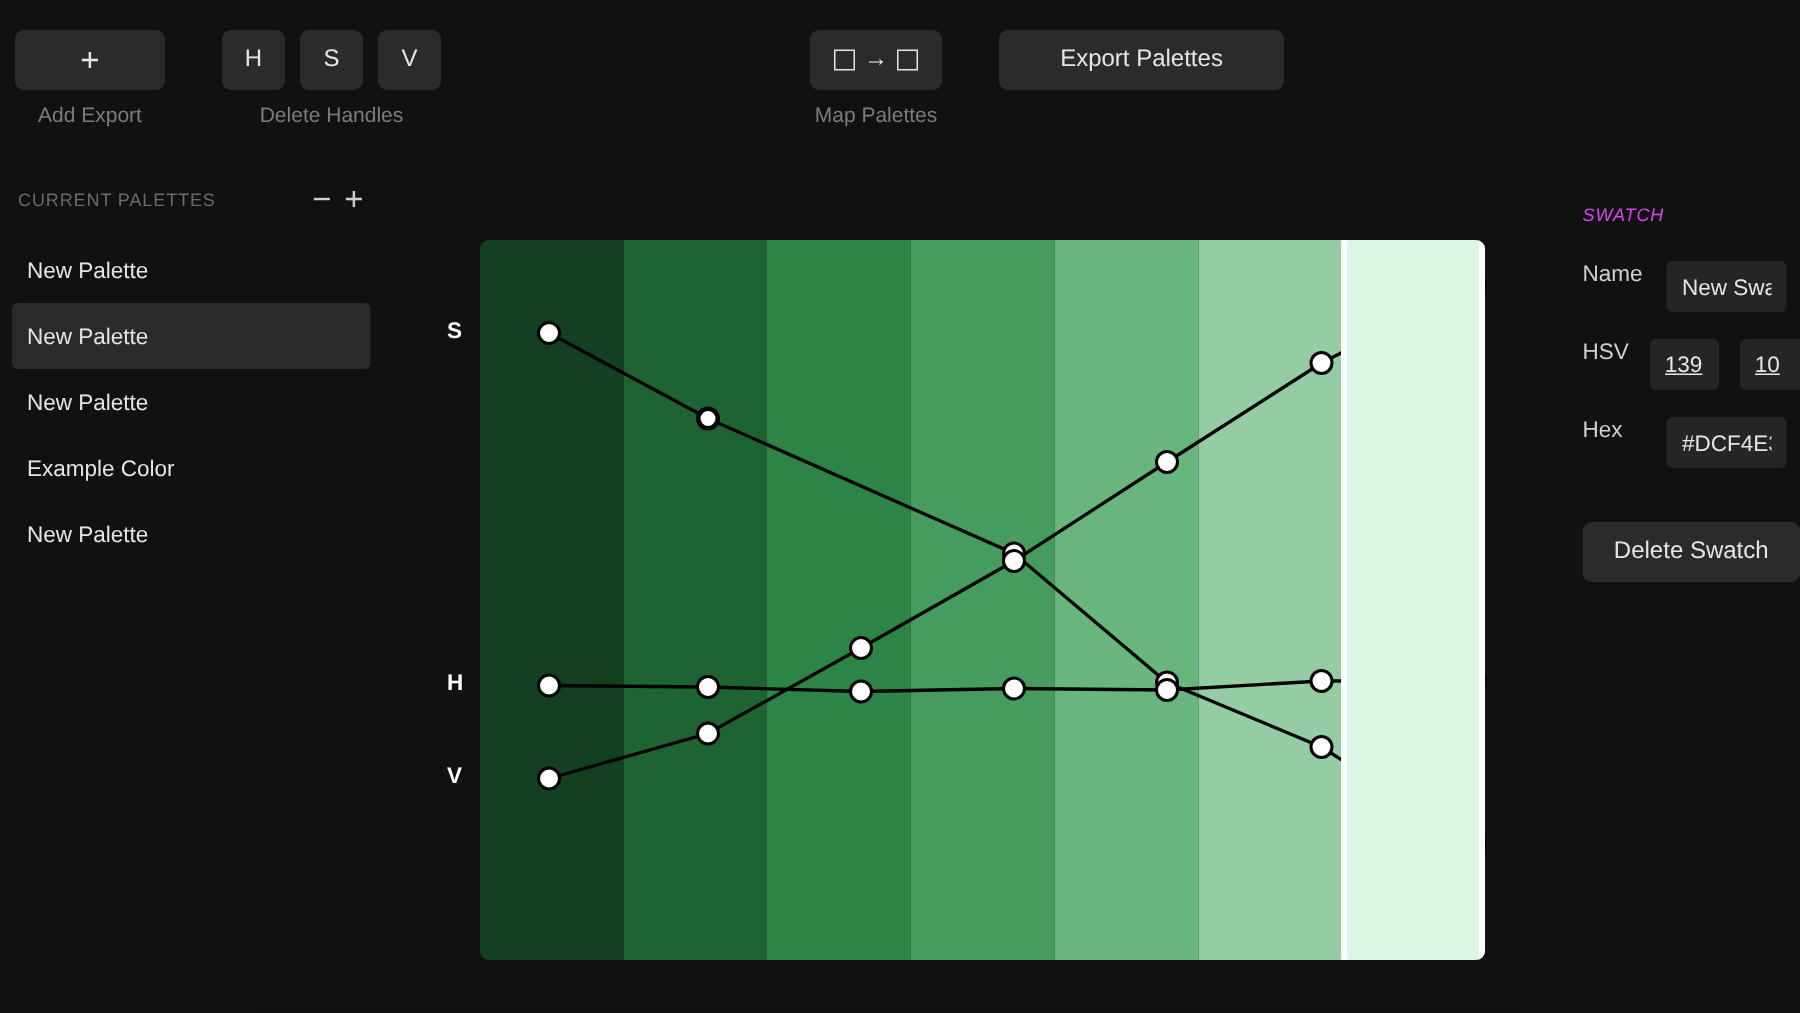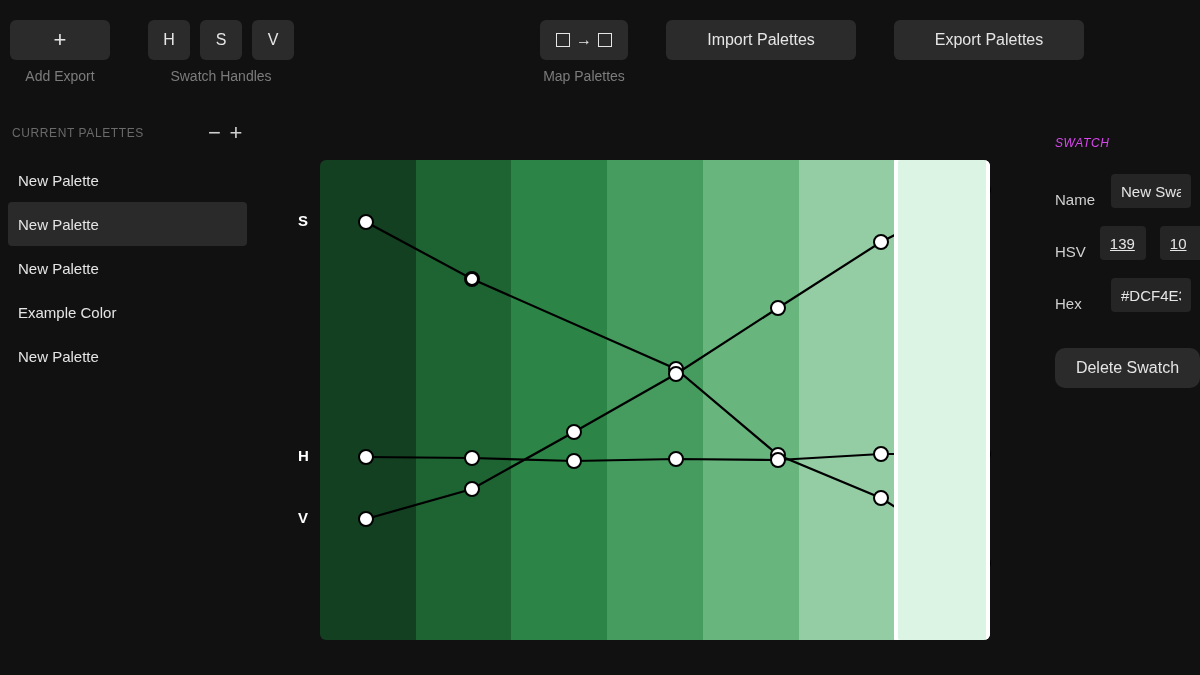--- a/index.html
+++ b/index.html
@@ -36,25 +36,25 @@
   .axis-label { position: absolute; left: -22px; font-weight: 700; color: #fff; font-size: 15px; }
   .handles { position: absolute; inset: 0; }
   .node { position: absolute; width: 16px; height: 16px; border-radius: 50%; background: #fff; border: 2.5px solid #000; transform: translate(-50%, -50%); cursor: grab; }
   .node.sel { border-width: 3.5px; }
   svg.lines { position: absolute; inset: 0; width: 100%; height: 100%; pointer-events: none; }
   svg.lines polyline { fill: none; stroke: #000; stroke-width: 2.2; }
 
   
   .right { width: 145px; padding: 36px 0 0 0; overflow: hidden; }
   .right .hdr2 { color: #d946ef; font-size: 12px; letter-spacing: 0.6px; padding-bottom: 24px; font-style: italic; }
-  .field { display: flex; align-items: flex-end; gap: 14px; margin-bottom: 18px; }
+  .field { display: flex; align-items: flex-start; gap: 14px; margin-bottom: 18px; }
   .field .lbl { width: 42px; color: #d0d0d0; font-size: 15px; }
   .inp { background: #252525; color: #e5e5e5; border: none; border-radius: 4px; height: 34px; padding: 0 10px; font-size: 15px; width: 80px; }
   .inp.sm { width: 46px; text-align: left; text-decoration: underline; }
-  .btn.full { width: 100%; margin-top: 36px; border-radius: 10px; }
+  .btn.full { width: 100%; margin-top: 36px; }
 
   
   .icon-plus::before { content: "+"; font-size: 22px; font-weight: 400; }
   .icon-minus::before { content: "−"; font-size: 22px; }
   .map-icon { display: inline-flex; align-items: center; gap: 6px; }
   .sqi { width: 14px; height: 14px; border: 1.5px solid #e5e5e5; display: inline-block; }
   .arrow { font-size: 16px; }
 </style>
 </head>
 <body>
@@ -66,40 +66,37 @@
     </button>
     <span class="tool-label">Add Export</span>
   </div>
 
   <div class="tool-group">
     <div class="btn-row">
       <button class="btn square">H</button>
       <button class="btn square">S</button>
       <button class="btn square">V</button>
     </div>
-    <span class="tool-label">Swatch Handles</span>
+    <span class="tool-label">Delete Handles</span>
   </div>
 
 
   <div class="spacer"></div>
 
   <div class="tool-group">
     <button class="btn">
       <span class="map-icon">
         <span class="sqi"></span>
           <span class="arrow">→</span>
           <span class="sqi"></span>
       </span>
     </button>
     <span class="tool-label">Map Palettes</span>
   </div>
 
-  <div class="tool-group">
-    <button class="btn wide">Import Palettes</button>
-  </div>
 
   <div class="tool-group">
     <button class="btn wide">Export Palettes</button>
   </div>
 </div>
 
 <div class="main">
 
   <div class="left">
     <div class="hdr">

